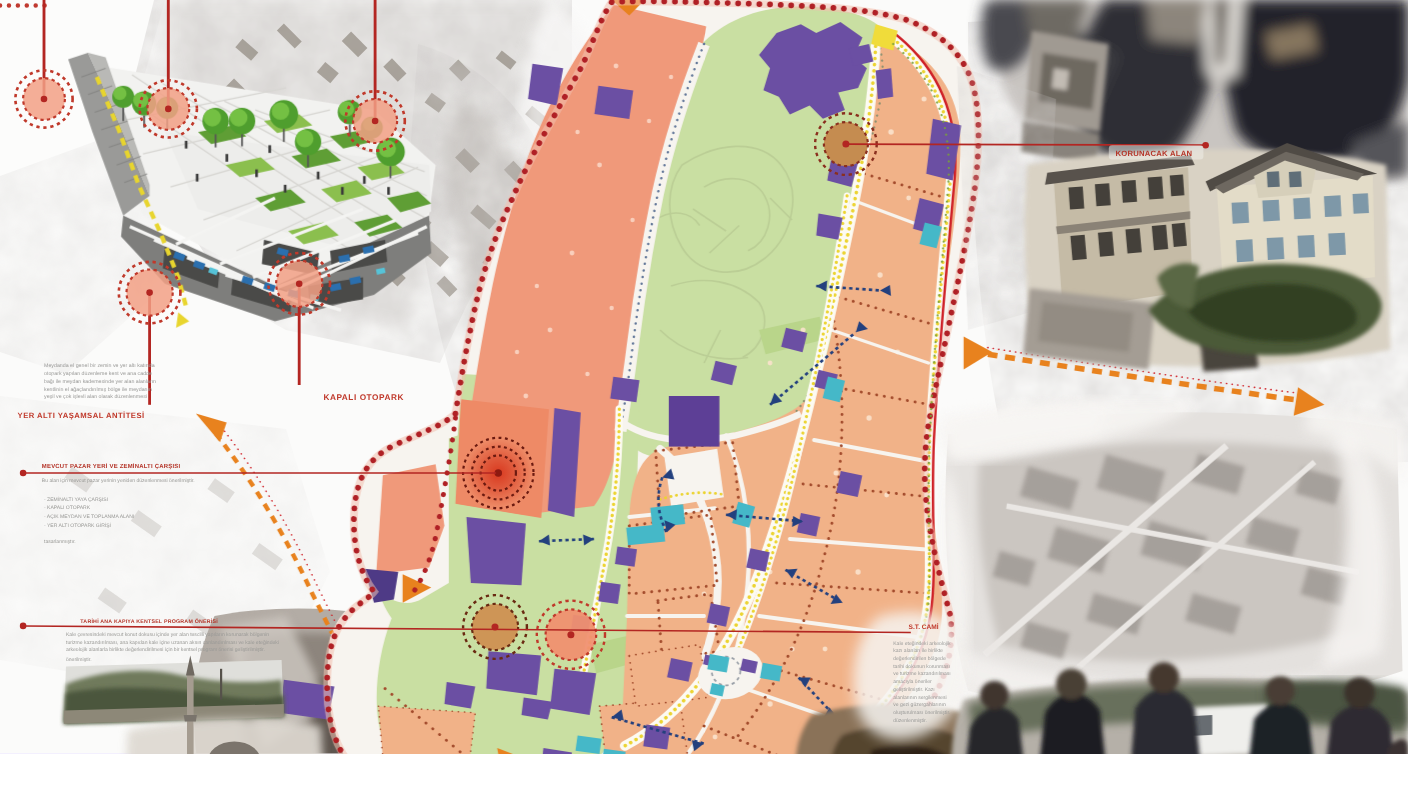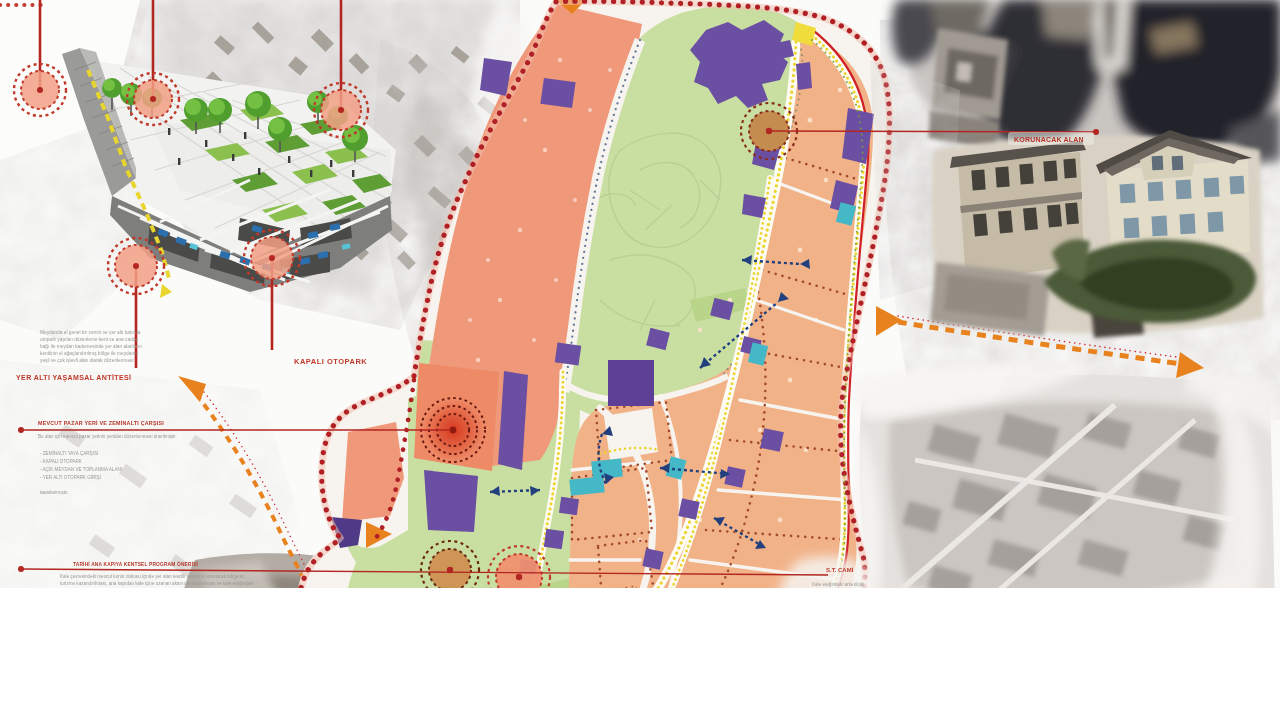--- a/index.html
+++ b/index.html
@@ -1,16 +1,16 @@
 <!DOCTYPE html>
 <html><head>
 <meta charset="utf-8">
 <style>
 html,body{margin:0;padding:0;background:#fff;font-family:"Liberation Sans",sans-serif;}
-#poster{position:relative;width:1280px;height:588px;overflow:hidden;background:#c4b5fd;}
+#poster{position:relative;width:1280px;height:685px;overflow:hidden;background:#c4b5fd;}
 svg{position:absolute;left:0;top:0;}
 </style>
 </head>
 <body>
 <div id="poster">
 <svg width="1280" height="720" viewBox="0 0 1280 720">
 <defs>
 <filter id="blur2">
           <feGaussianBlur stdDeviation="2"></feGaussianBlur>
         </filter>

